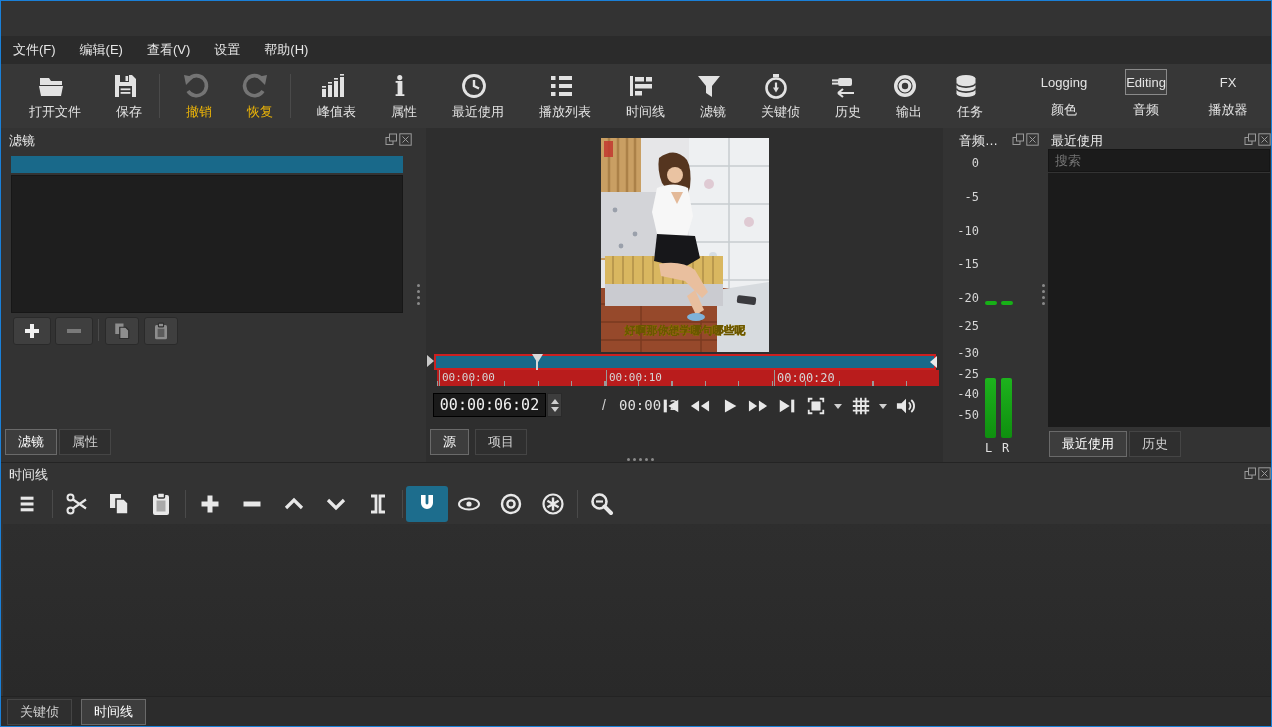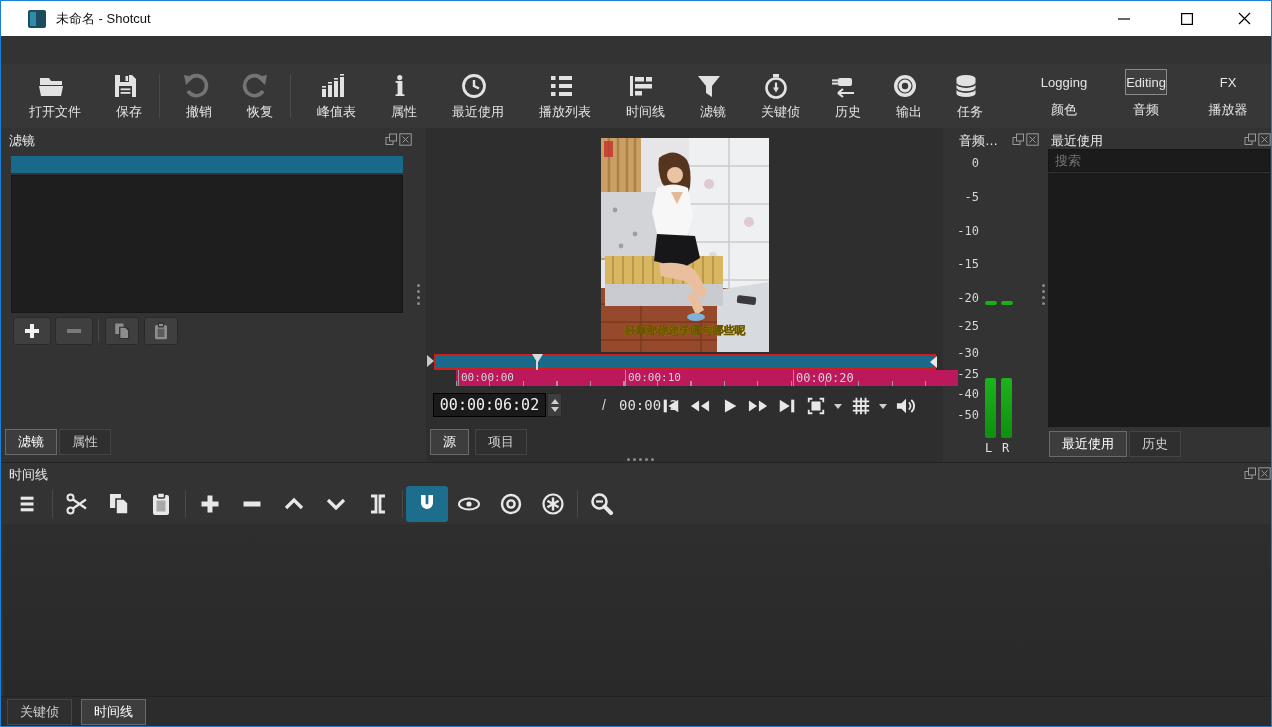--- a/index.html
+++ b/index.html
@@ -17,21 +17,21 @@
   .win-btn{position:absolute;top:0;width:46px;height:35px;display:flex;align-items:center;justify-content:center;}
 
   
   .menubar{position:absolute;left:0;top:35px;width:100%;height:28px;background:#2b2b2b;display:flex;align-items:center;border-bottom:1px solid #242424;}
   .menu-item{padding:0 12px;height:100%;display:flex;align-items:center;color:#e6e6e6;}
 
   
   .toolbar{position:absolute;left:0;top:63px;width:100%;height:64px;background:#373737;display:flex;align-items:center;}
   .tbi{display:flex;flex-direction:column;align-items:center;justify-content:center;padding:0 13px;height:60px;}
   .tbi .lb{margin-top:3px;font-size:13px;color:#e2e2e2;white-space:nowrap;margin-left:9px;}
-  .tbi.disabled .lb{color:#e5e5e5;}
+  .tbi.disabled .lb{color:#eab308;}
   .tb-sep{width:1px;height:44px;background:#4a4a4a;margin:0 4px;}
   .layouts{position:absolute;left:1022px;top:67px;width:246px;height:56px;display:grid;grid-template-columns:1fr 1fr 1fr;grid-template-rows:1fr 1fr;}
   .layout-btn{display:flex;align-items:center;justify-content:center;color:#e4e4e4;font-size:13px;}
   .layout-btn.active{border:1px solid #8a8a8a;background:#3f3f3f;margin:1px 20px;}
 
   
   .panel-title{font-size:13px;color:#eaeaea;}
   .ph-btn{width:13px;height:13px;}
   .tab{position:absolute;top:0;height:26px;display:flex;align-items:center;justify-content:center;
        background:#2f2f2f;border:1px solid #454545;color:#cfcfcf;box-sizing:border-box;padding:0 12px;white-space:nowrap;}
@@ -65,40 +65,28 @@
   .tl-btn.active{background:#1d6d8d;}
   .tl-sep{width:1px;height:28px;background:#4a4a4a;margin:0 3px;}
 
   input{outline:none;}
 </style>
 </head>
 <body>
 
 <div class="win">
 
-  <div class="titlebar">
-    <div class="app-icon"></div>
-    <div class="tb-title">未命名 - Shotcut</div>
-    <div class="win-btn" style="left:1100px;">
-      <svg width="12" height="12" viewBox="0 0 12 12">
-          <path d="M0 6 H12" stroke="#000" stroke-width="1.2"></path>
-        </svg>
-    </div>
-    <div class="win-btn" style="left:1163px;">
-      <svg width="12" height="12" viewBox="0 0 12 12">
-          <rect x="0.6" y="0.6" width="10.8" height="10.8" fill="none" stroke="#000" stroke-width="1.2"></rect>
-        </svg>
-    </div>
-    <div class="win-btn" style="left:1220px;">
-      <svg width="13" height="13" viewBox="0 0 13 13">
-          <path d="M1 1 L12 12 M12 1 L1 12" stroke="#000" stroke-width="1.2"></path>
-        </svg>
-    </div>
-  </div>
-
+
+  <div class="menubar">
+    <div class="menu-item">文件(F)</div>
+    <div class="menu-item">编辑(E)</div>
+    <div class="menu-item">查看(V)</div>
+    <div class="menu-item">设置</div>
+    <div class="menu-item">帮助(H)</div>
+  </div>
 
   <div class="toolbar">
     <div style="width:6px;"></div>
     <div class="tbi">
       <svg width="28" height="28" viewBox="0 0 28 28" fill="#e2e2e2">
         <path d="M3 6 h9 l2 3 h11 v4 H3 z"></path>
           <path d="M2 14 h24 l-2 10 H4 z"></path>
         </svg>
       <span class="lb">打开文件</span>
     </div>
@@ -339,21 +327,21 @@
         <polygon points="7,0 0,6 7,12" fill="#e9e9e9"></polygon>
       </svg>
   </div>
   <div class="abs" style="left:531px;top:353px;width:11px;height:9px;">
     <svg width="11" height="9" viewBox="0 0 11 9">
         <polygon points="0,0 11,0 5.5,9" fill="#d9d9d9"></polygon>
       </svg>
   </div>
   <div class="abs" style="left:535px;top:353px;width:2px;height:32px;background:#d9d9d9;"></div>
 
-  <div class="abs" style="left:455px;top:369px;width:502px;height:16px;background:#be185d;overflow:hidden;">
+  <div class="abs" style="left:436px;top:369px;width:502px;height:16px;background:#b91c1c;overflow:hidden;">
     <div class="abs" style="left:0;bottom:0;width:100%;height:5px;background:repeating-linear-gradient(90deg,#9a9a9a 0 1px,transparent 1px 33.5px);"></div>
     <div class="abs" style="left:2px;top:0;width:1px;height:16px;background:#9a9a9a;"></div>
     <div class="abs" style="left:169px;top:0;width:1px;height:16px;background:#9a9a9a;"></div>
     <div class="abs" style="left:337px;top:0;width:1px;height:16px;background:#9a9a9a;"></div>
     <span class="abs mono" style="left:5px;top:1px;font-size:11px;color:#d6d6d6;">00:00:00</span>
     <span class="abs mono" style="left:172px;top:1px;font-size:11px;color:#d6d6d6;">00:00:10</span>
     <span class="abs mono" style="left:340px;top:1px;font-size:12px;color:#d6d6d6;">00:00:20</span>
   </div>
 
   <input class="timecode" value="00:00:06:02" style="">

